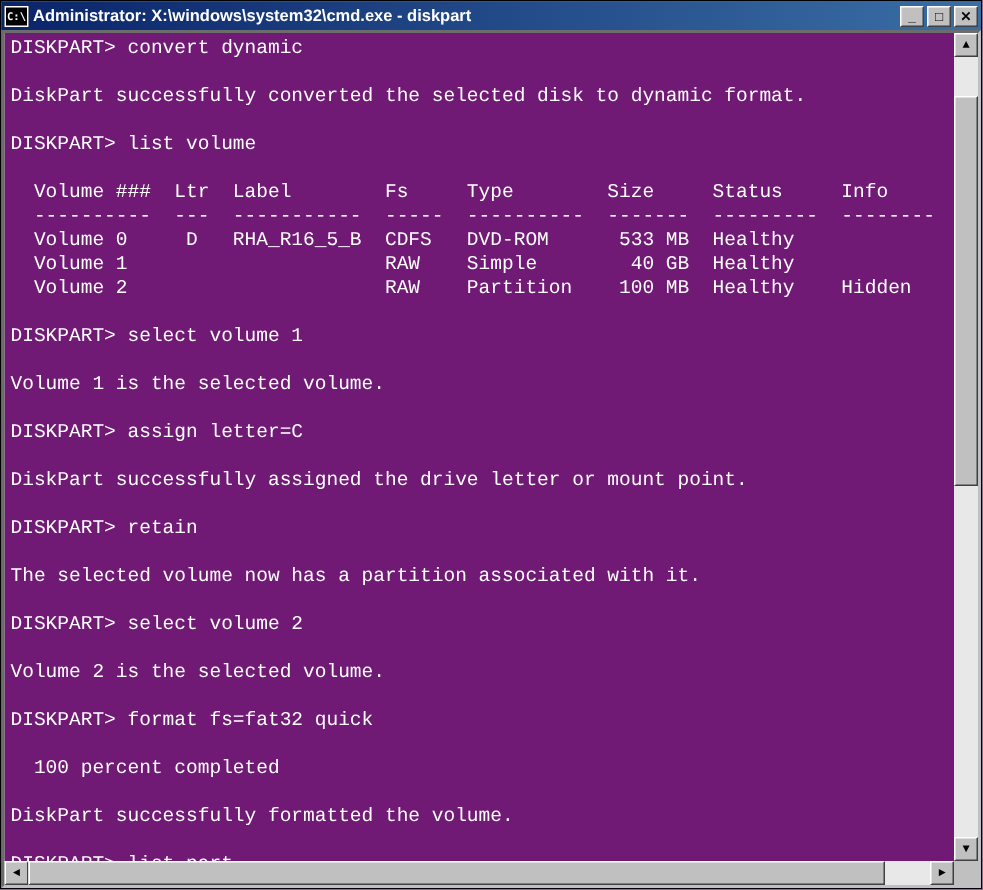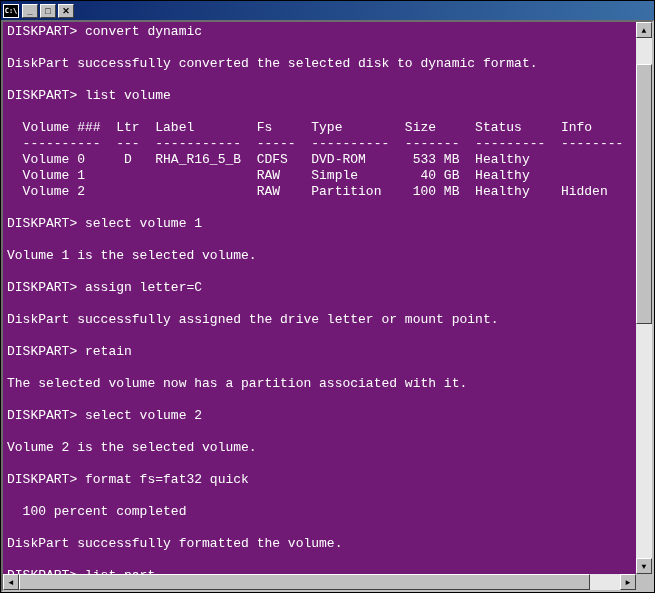--- a/index.html
+++ b/index.html
@@ -134,20 +134,21 @@
     height: 16px;
     background: #c0c0c0;
   }
 </style>
 </head>
 <body>
 
 <div class="window">
   <div class="titlebar">
     <div class="sysicon">C:\</div>
+    <div class="title">Administrator: X:\windows\system32\cmd.exe - diskpart</div>
     <div class="controls">
       <div class="btn">_</div>
       <div class="btn">□</div>
       <div class="btn">✕</div>
     </div>
   </div>
   <div class="client">
     <div class="console-wrap">
       <div class="console bold">DISKPART&gt; convert dynamic
 

